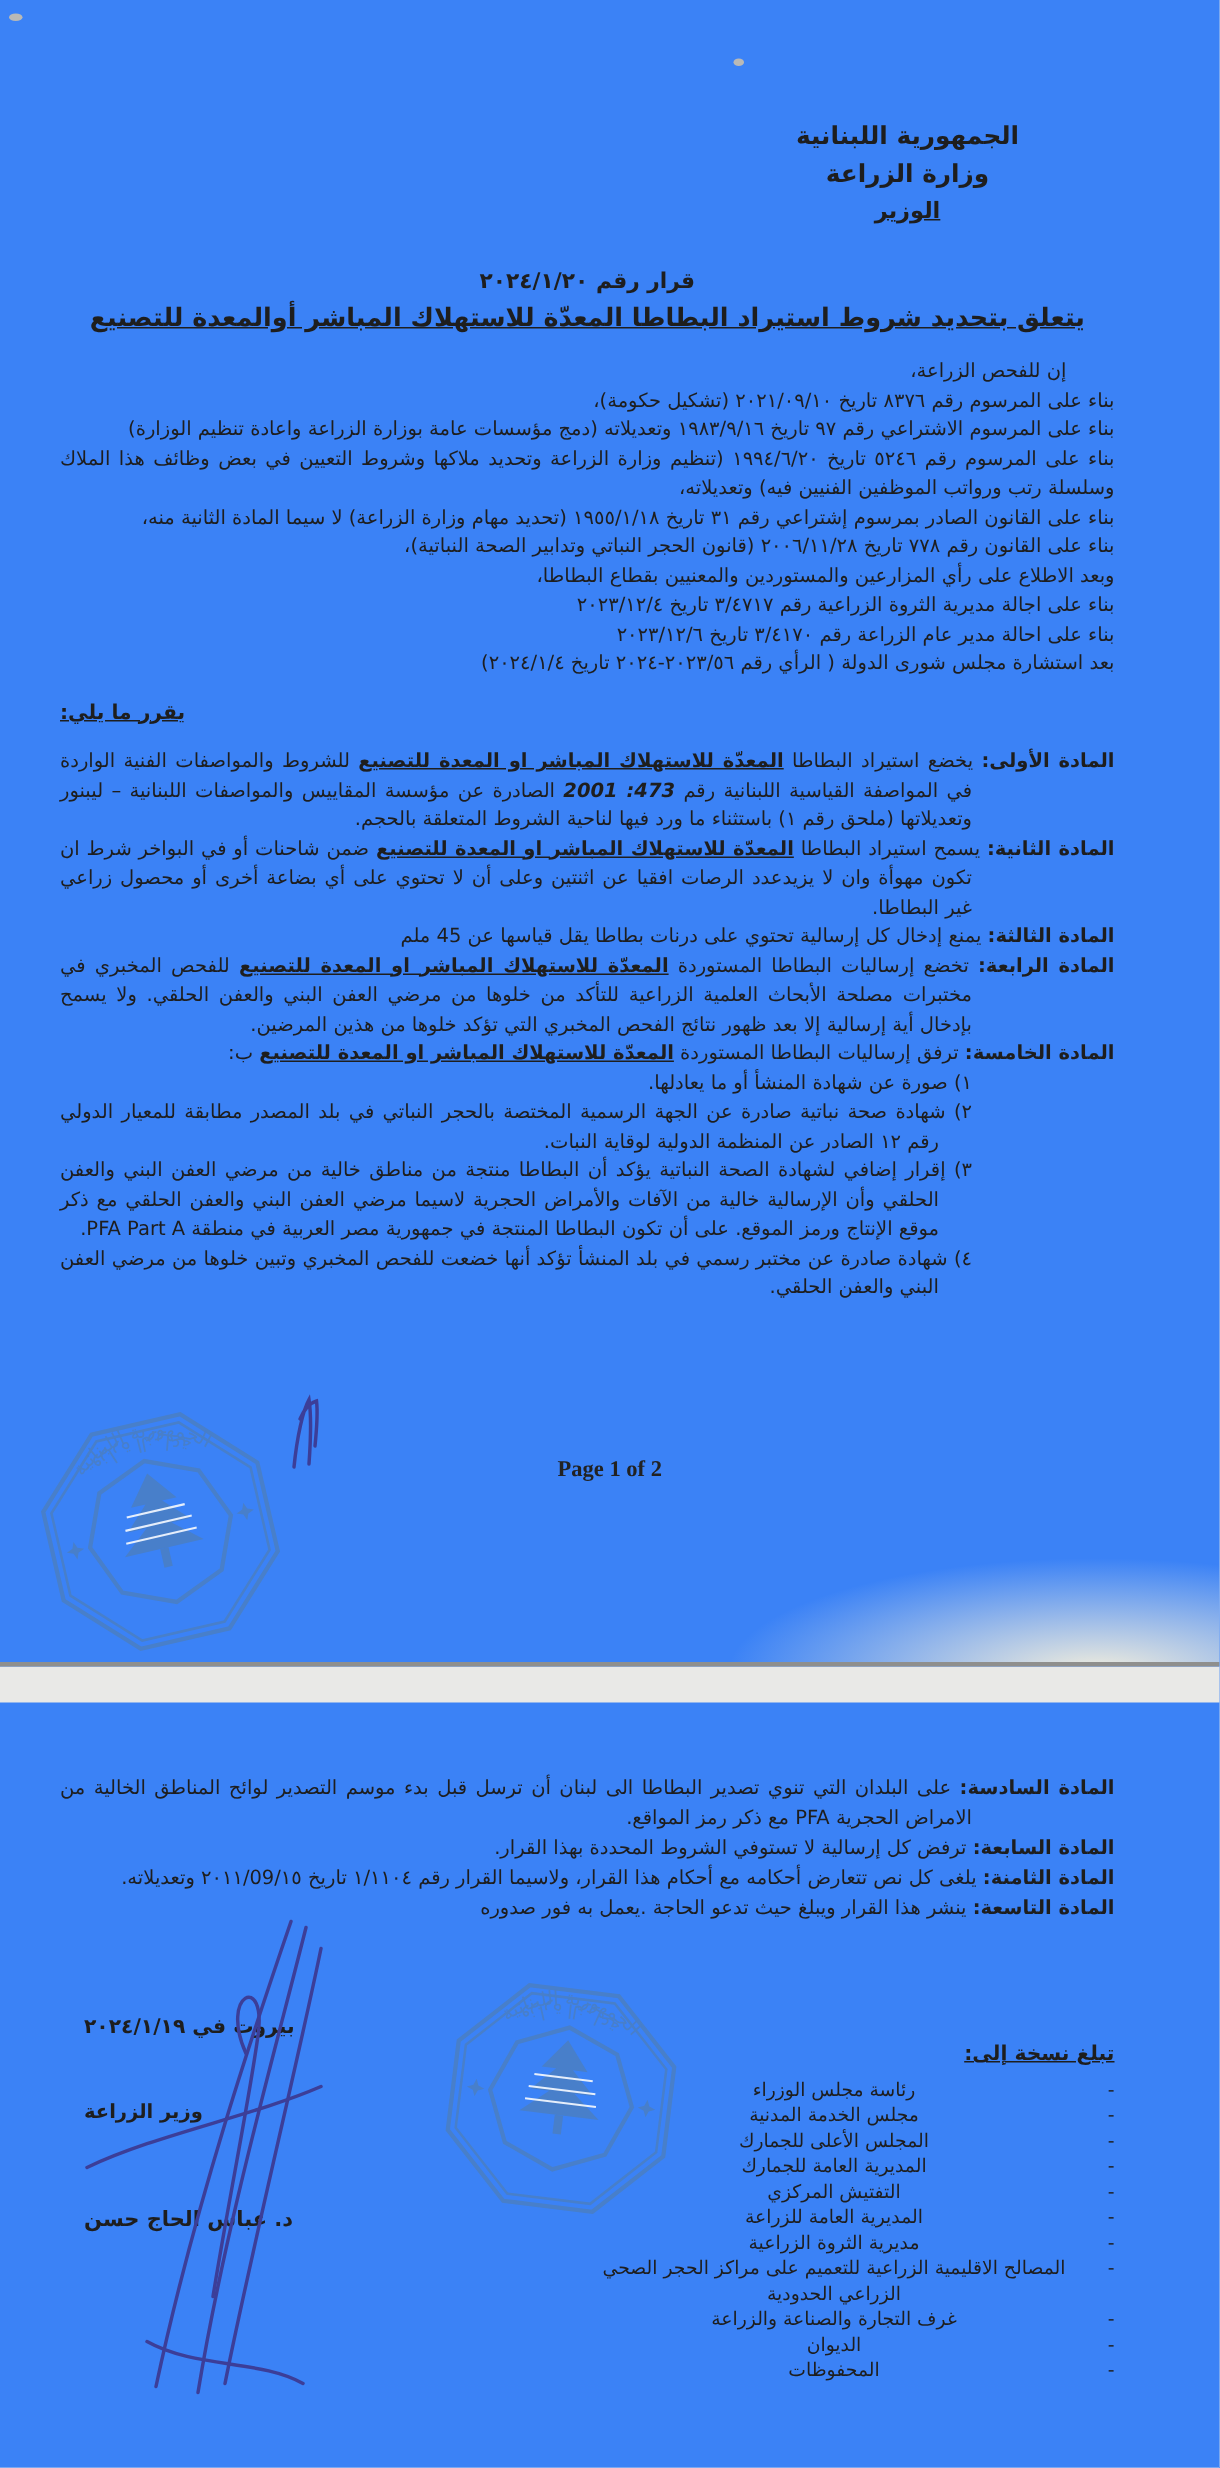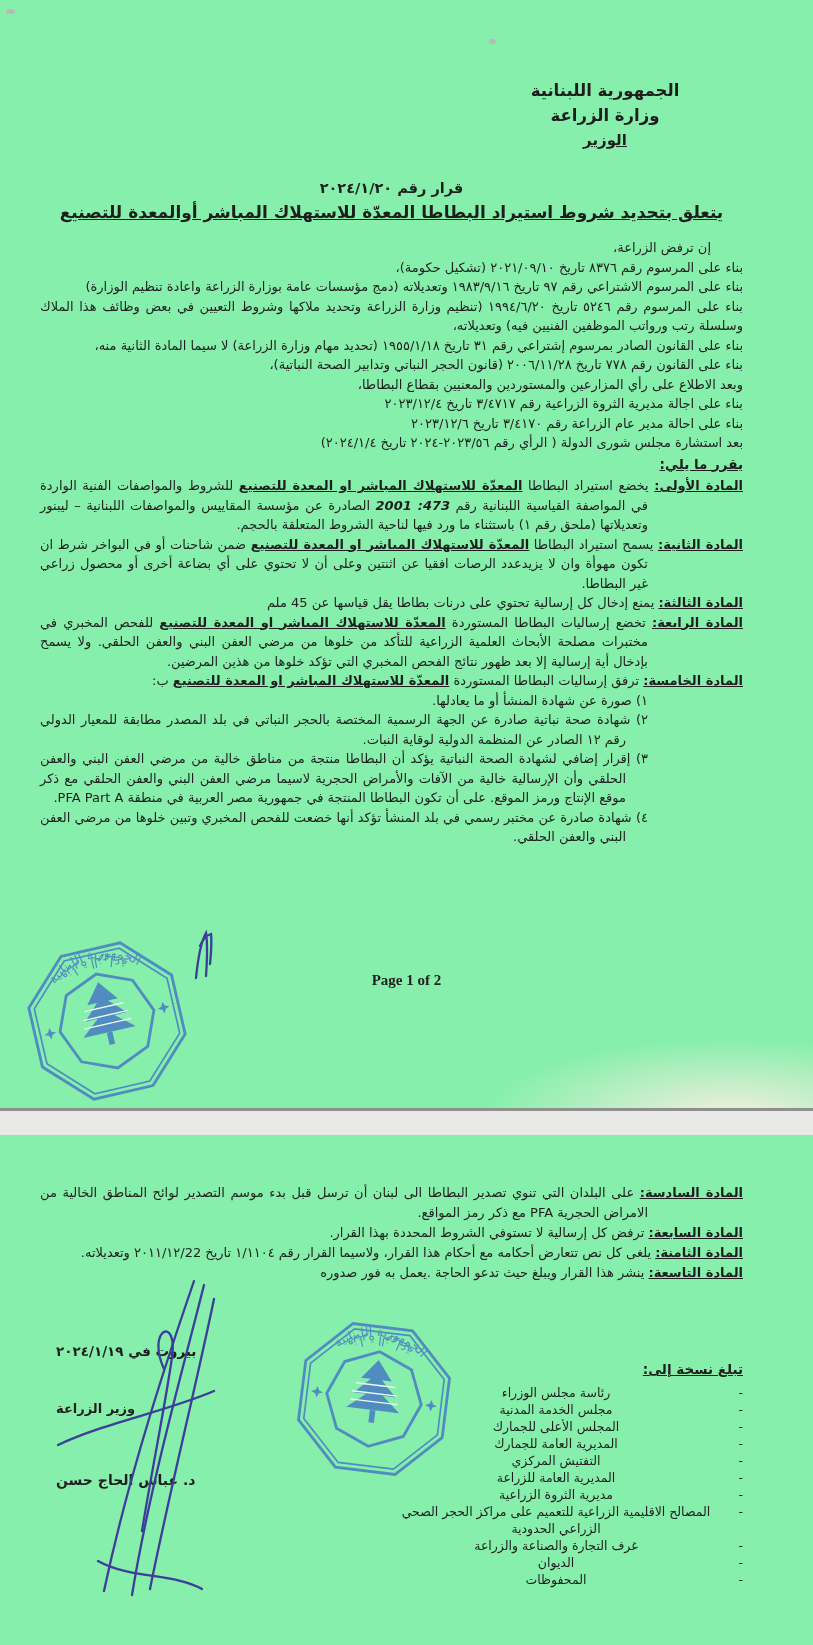--- a/index.html
+++ b/index.html
@@ -6,21 +6,21 @@
   body{
     width:813px;
     background:#e9e9e7;
     font-family:"DejaVu Sans",sans-serif;
     color:#1e1e1e;
     -webkit-font-smoothing:antialiased;
   }
   .page{
     position:relative;
     width:813px;
-    background:#86efac;
+    background:#3b82f6;
     direction:rtl;
     overflow:hidden;
   }
   #page1{height:1108px;border-bottom:3px solid #8f8f8d;}
   .page-gap{height:24px;background:#e9e9e7;}
   #page2{height:510px;padding-left:32px;}
 
   
   .letterhead{
     position:absolute;
@@ -46,28 +46,28 @@
   
   .doc-body{
     margin:14px 70px 0 40px;
     font-size:13px;
     line-height:19.5px;
     text-align:justify;
   }
   .doc-body p{margin:0;}
   .preamble-opening{padding-right:32px;}
   .decree-heading{
-    text-align:right;
+    text-align:left;
     font-weight:bold;
     text-decoration:underline;
-    margin:2px 0 !important;
+    margin:13px 0 !important;
     font-size:13.5px;
   }
   .article{padding-right:95px;text-indent:-95px;}
-  .art-label{font-weight:bold;text-decoration:underline;}
+  .art-label{font-weight:bold;}
   .bu{font-weight:bold;text-decoration:underline;}
   .b{font-weight:bold;font-style:italic;}
   .items{padding-right:95px;}
   .item{padding-right:22px;text-indent:-22px;margin:0;text-align:justify;}
 
   .page-footer{
     position:absolute;
     top:972px;
     left:0;right:0;
     text-align:center;
@@ -153,21 +153,21 @@
     <div>وزارة الزراعة</div>
     <div class="minister">الوزير</div>
   </div>
 
   <div class="decree-title">
     <div>قرار رقم ٢٠٢٤/١/٢٠</div>
     <div class="subject">يتعلق بتحديد شروط استيراد البطاطا المعدّة للاستهلاك المباشر أوالمعدة للتصنيع</div>
   </div>
 
   <div class="doc-body">
-    <p class="preamble-opening">إن ترفض الزراعة،</p>
+    <p class="preamble-opening">إن للفحص الزراعة،</p>
     <p>بناء على المرسوم رقم ٨٣٧٦ تاريخ ٢٠٢١/٠٩/١٠ (تشكيل حكومة)،</p>
     <p>بناء على المرسوم الاشتراعي رقم ٩٧ تاريخ ١٩٨٣/٩/١٦ وتعديلاته (دمج مؤسسات عامة بوزارة الزراعة واعادة تنظيم الوزارة)</p>
     <p>بناء على المرسوم رقم ٥٢٤٦ تاريخ ١٩٩٤/٦/٢٠ (تنظيم وزارة الزراعة وتحديد ملاكها وشروط التعيين في بعض وظائف هذا الملاك وسلسلة رتب ورواتب الموظفين الفنيين فيه) وتعديلاته،</p>
     <p>بناء على القانون الصادر بمرسوم إشتراعي رقم ٣١ تاريخ ١٩٥٥/١/١٨ (تحديد مهام وزارة الزراعة) لا سيما المادة الثانية منه،</p>
     <p>بناء على القانون رقم ٧٧٨ تاريخ ٢٠٠٦/١١/٢٨ (قانون الحجر النباتي وتدابير الصحة النباتية)،</p>
     <p>وبعد الاطلاع على رأي المزارعين والمستوردين والمعنيين بقطاع البطاطا،</p>
     <p>بناء على اجالة مديرية الثروة الزراعية رقم ٣/٤٧١٧ تاريخ ٢٠٢٣/١٢/٤</p>
     <p>بناء على احالة مدير عام الزراعة رقم ٣/٤١٧٠ تاريخ ٢٠٢٣/١٢/٦</p>
     <p>بعد استشارة مجلس شورى الدولة ( الرأي رقم ٢٠٢٣/٥٦-٢٠٢٤ تاريخ ٢٠٢٤/١/٤)</p>
 
@@ -217,21 +217,21 @@
   <div class="shadow-br"></div>
 </div>
 
 <div class="page-gap"></div>
 
 <div class="page" id="page2">
 
   <div class="p2-articles">
     <p class="p2-art"><span class="art-label">المادة السادسة:</span><span><span> على البلدان التي تنوي تصدير البطاطا الى لبنان أن ترسل قبل بدء موسم التصدير لوائح المناطق الخالية من الامراض الحجرية PFA مع ذكر رمز المواقع.</span></span></p>
     <p class="p2-art"><span class="art-label">المادة السابعة:</span><span><span> ترفض كل إرسالية لا تستوفي الشروط المحددة بهذا القرار.</span></span></p>
-    <p class="p2-art"><span class="art-label">المادة الثامنة:</span><span><span> يلغى كل نص تتعارض أحكامه مع أحكام هذا القرار، ولاسيما القرار رقم ١/١١٠٤ تاريخ ٢٠١١/١٢/22 وتعديلاته.</span></span></p>
+    <p class="p2-art"><span class="art-label">المادة الثامنة:</span><span><span> يلغى كل نص تتعارض أحكامه مع أحكام هذا القرار، ولاسيما القرار رقم ١/١١٠٤ تاريخ ٢٠١١/09/١٥ وتعديلاته.</span></span></p>
     <p class="p2-art"><span class="art-label">المادة التاسعة:</span><span><span> ينشر هذا القرار ويبلغ حيث تدعو الحاجة .يعمل به فور صدوره</span></span></p>
   </div>
 
   <div class="distribution">
     <div class="dist-heading">تبلغ نسخة إلى:</div>
     <div class="dist-item">
         <span class="dash">-</span>
         <span class="dist-text">رئاسة مجلس الوزراء</span>
       </div>
     <div class="dist-item">

